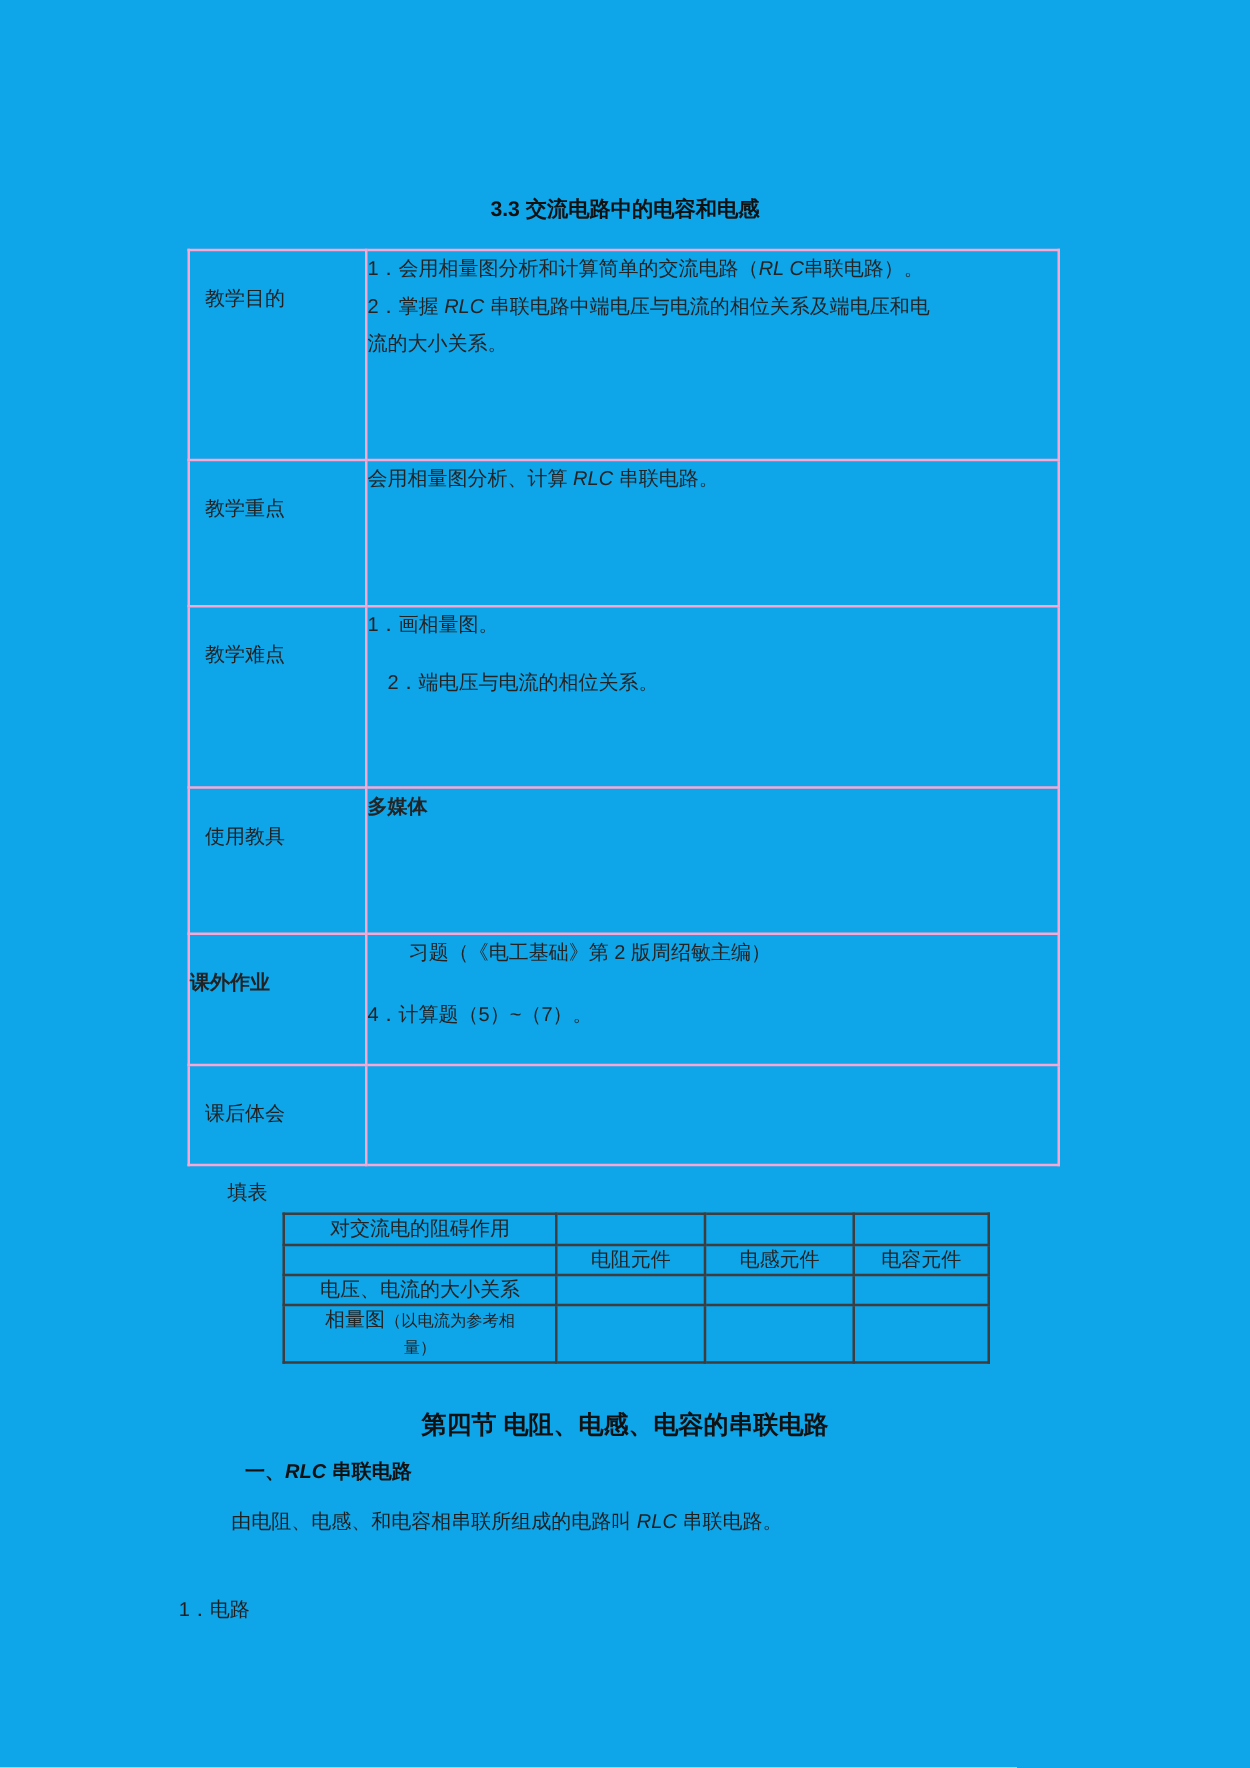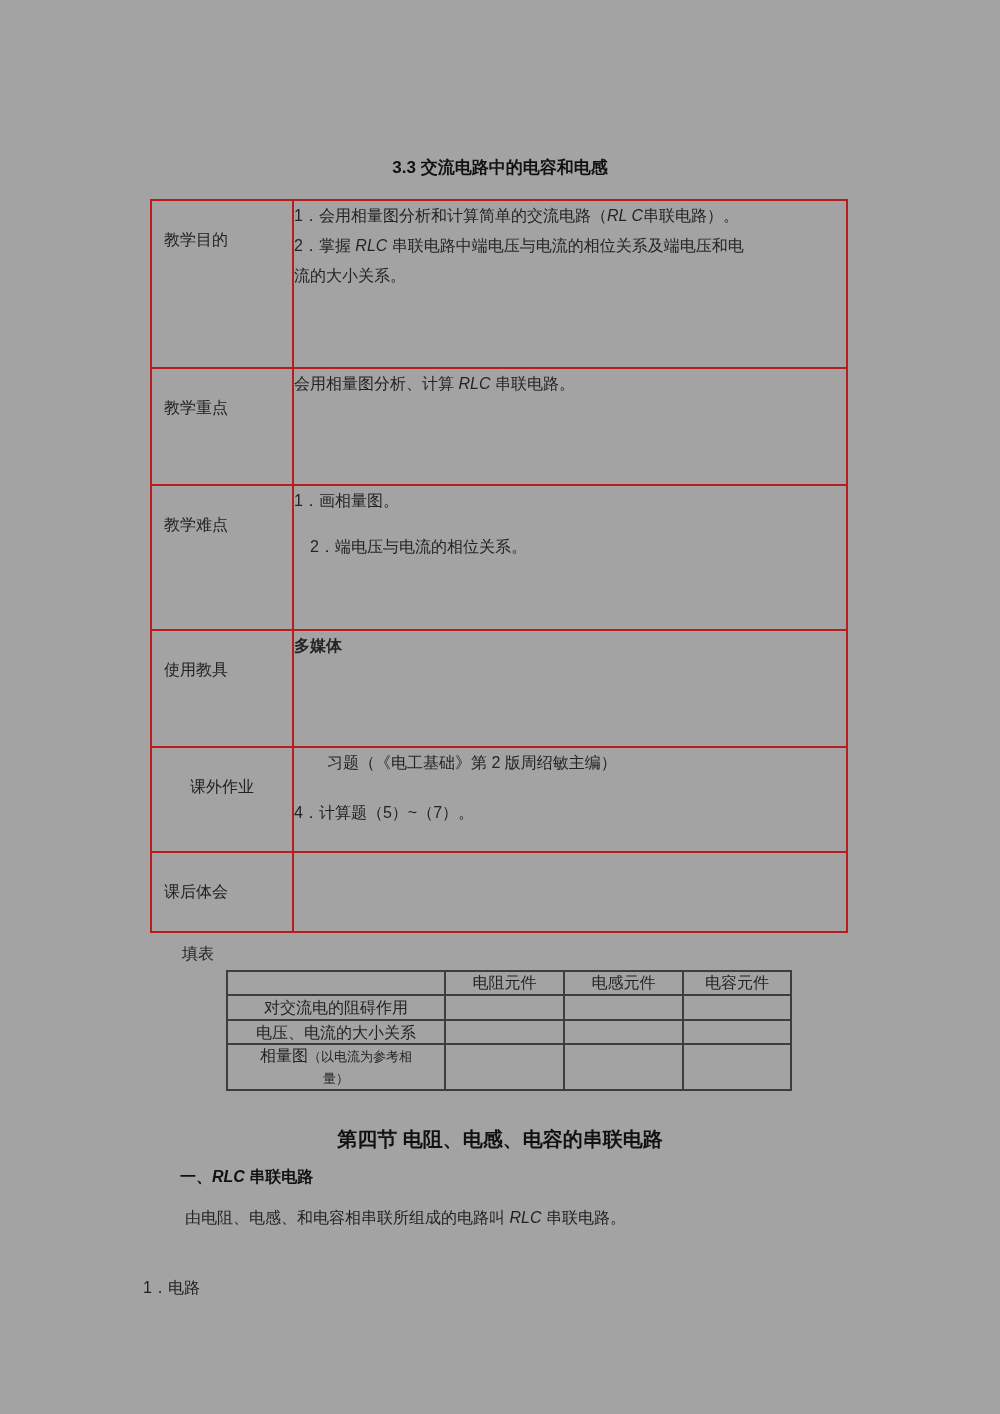--- a/index.html
+++ b/index.html
@@ -1,20 +1,20 @@
 <!DOCTYPE html>
 <html><head>
 <meta charset="utf-8">
 <style>
   html, body { margin: 0; padding: 0; background: #ffffff; }
   .page {
     position: relative;
     width: 1000px;
     height: 1414px;
-    background: #a3a3a3;
+    background: #0ea5e9;
     font-family: "Liberation Sans", sans-serif;
     color: #1f1f1f;
     overflow: hidden;
   }
   .it { font-style: italic; }
   .sm { font-size: 13px; }
 
   
   .doc-title {
     position: absolute;
@@ -27,31 +27,31 @@
 
   
   table.lesson {
     position: absolute;
     left: 150px; top: 199px;
     width: 698px;
     border-collapse: collapse;
     table-layout: fixed;
   }
   table.lesson td {
-    border: 2px solid #b91c1c;
+    border: 2px solid #f9a8d4;
     vertical-align: top;
     font-size: 16px;
     padding: 0;
   }
   table.lesson .lbl {
     padding: 24px 0 0 12px;
     line-height: 30px;
     color: #222;
   }
-  table.lesson .lbl.ctr { text-align: center; padding-left: 0; }
+  table.lesson .lbl.ctr { text-align: left; padding-left: 0; font-weight: bold; }
   .line { line-height: 30px; white-space: nowrap; color: #242424; }
   .cnt0 { padding: 20px 0 0 40px; }
   .cnt1 { padding: 20px 0 0 40px; }
   .cnt2 { padding: 0 0 0 40px; }
   .cnt2 .gap16 { margin-top: 16px; margin-left: 16px; }
   .cnt3 { padding: 20px 0 0 10px; font-weight: bold; }
   .cnt4 { padding: 0 0 0 10px; }
   .cnt4 .ind { text-indent: 33px; }
   .cnt4 .gap20 { margin-top: 20px; }
 
@@ -84,21 +84,21 @@
     position: absolute;
     top: 1126px; left: 0; right: 0;
     text-align: center;
     font-size: 20px;
     font-weight: bold;
     color: #111;
     white-space: nowrap;
   }
   .sub-heading {
     position: absolute;
-    left: 180px; top: 1167px;
+    left: 196px; top: 1167px;
     font-size: 16px;
     font-weight: bold;
     color: #111;
     white-space: nowrap;
   }
   .para {
     position: absolute;
     left: 185px; top: 1206px;
     font-size: 16px;
     line-height: 24px;
@@ -169,33 +169,33 @@
   <div class="fill-caption">填表</div>
 
   <table class="fill">
     <colgroup>
       <col style="width:218px">
         <col style="width:119px">
         <col style="width:119px">
         <col style="width:108px">
     </colgroup>
     <tbody>
-        <tr style="height:24px">
+        <tr style="height:25px">
+      <td>
+            <div class="fline"><span>对交流电的阻碍作用</span></div>
+          </td>
+      <td></td>
+      <td></td>
+      <td></td>
+    </tr>
+    <tr style="height:24px">
       <td></td>
       <td>电阻元件</td>
       <td>电感元件</td>
       <td>电容元件</td>
-    </tr>
-    <tr style="height:25px">
-      <td>
-            <div class="fline"><span>对交流电的阻碍作用</span></div>
-          </td>
-      <td></td>
-      <td></td>
-      <td></td>
     </tr>
     <tr style="height:24px">
       <td>
             <div class="fline"><span>电压、电流的大小关系</span></div>
           </td>
       <td></td>
       <td></td>
       <td></td>
     </tr>
     <tr style="height:46px">

